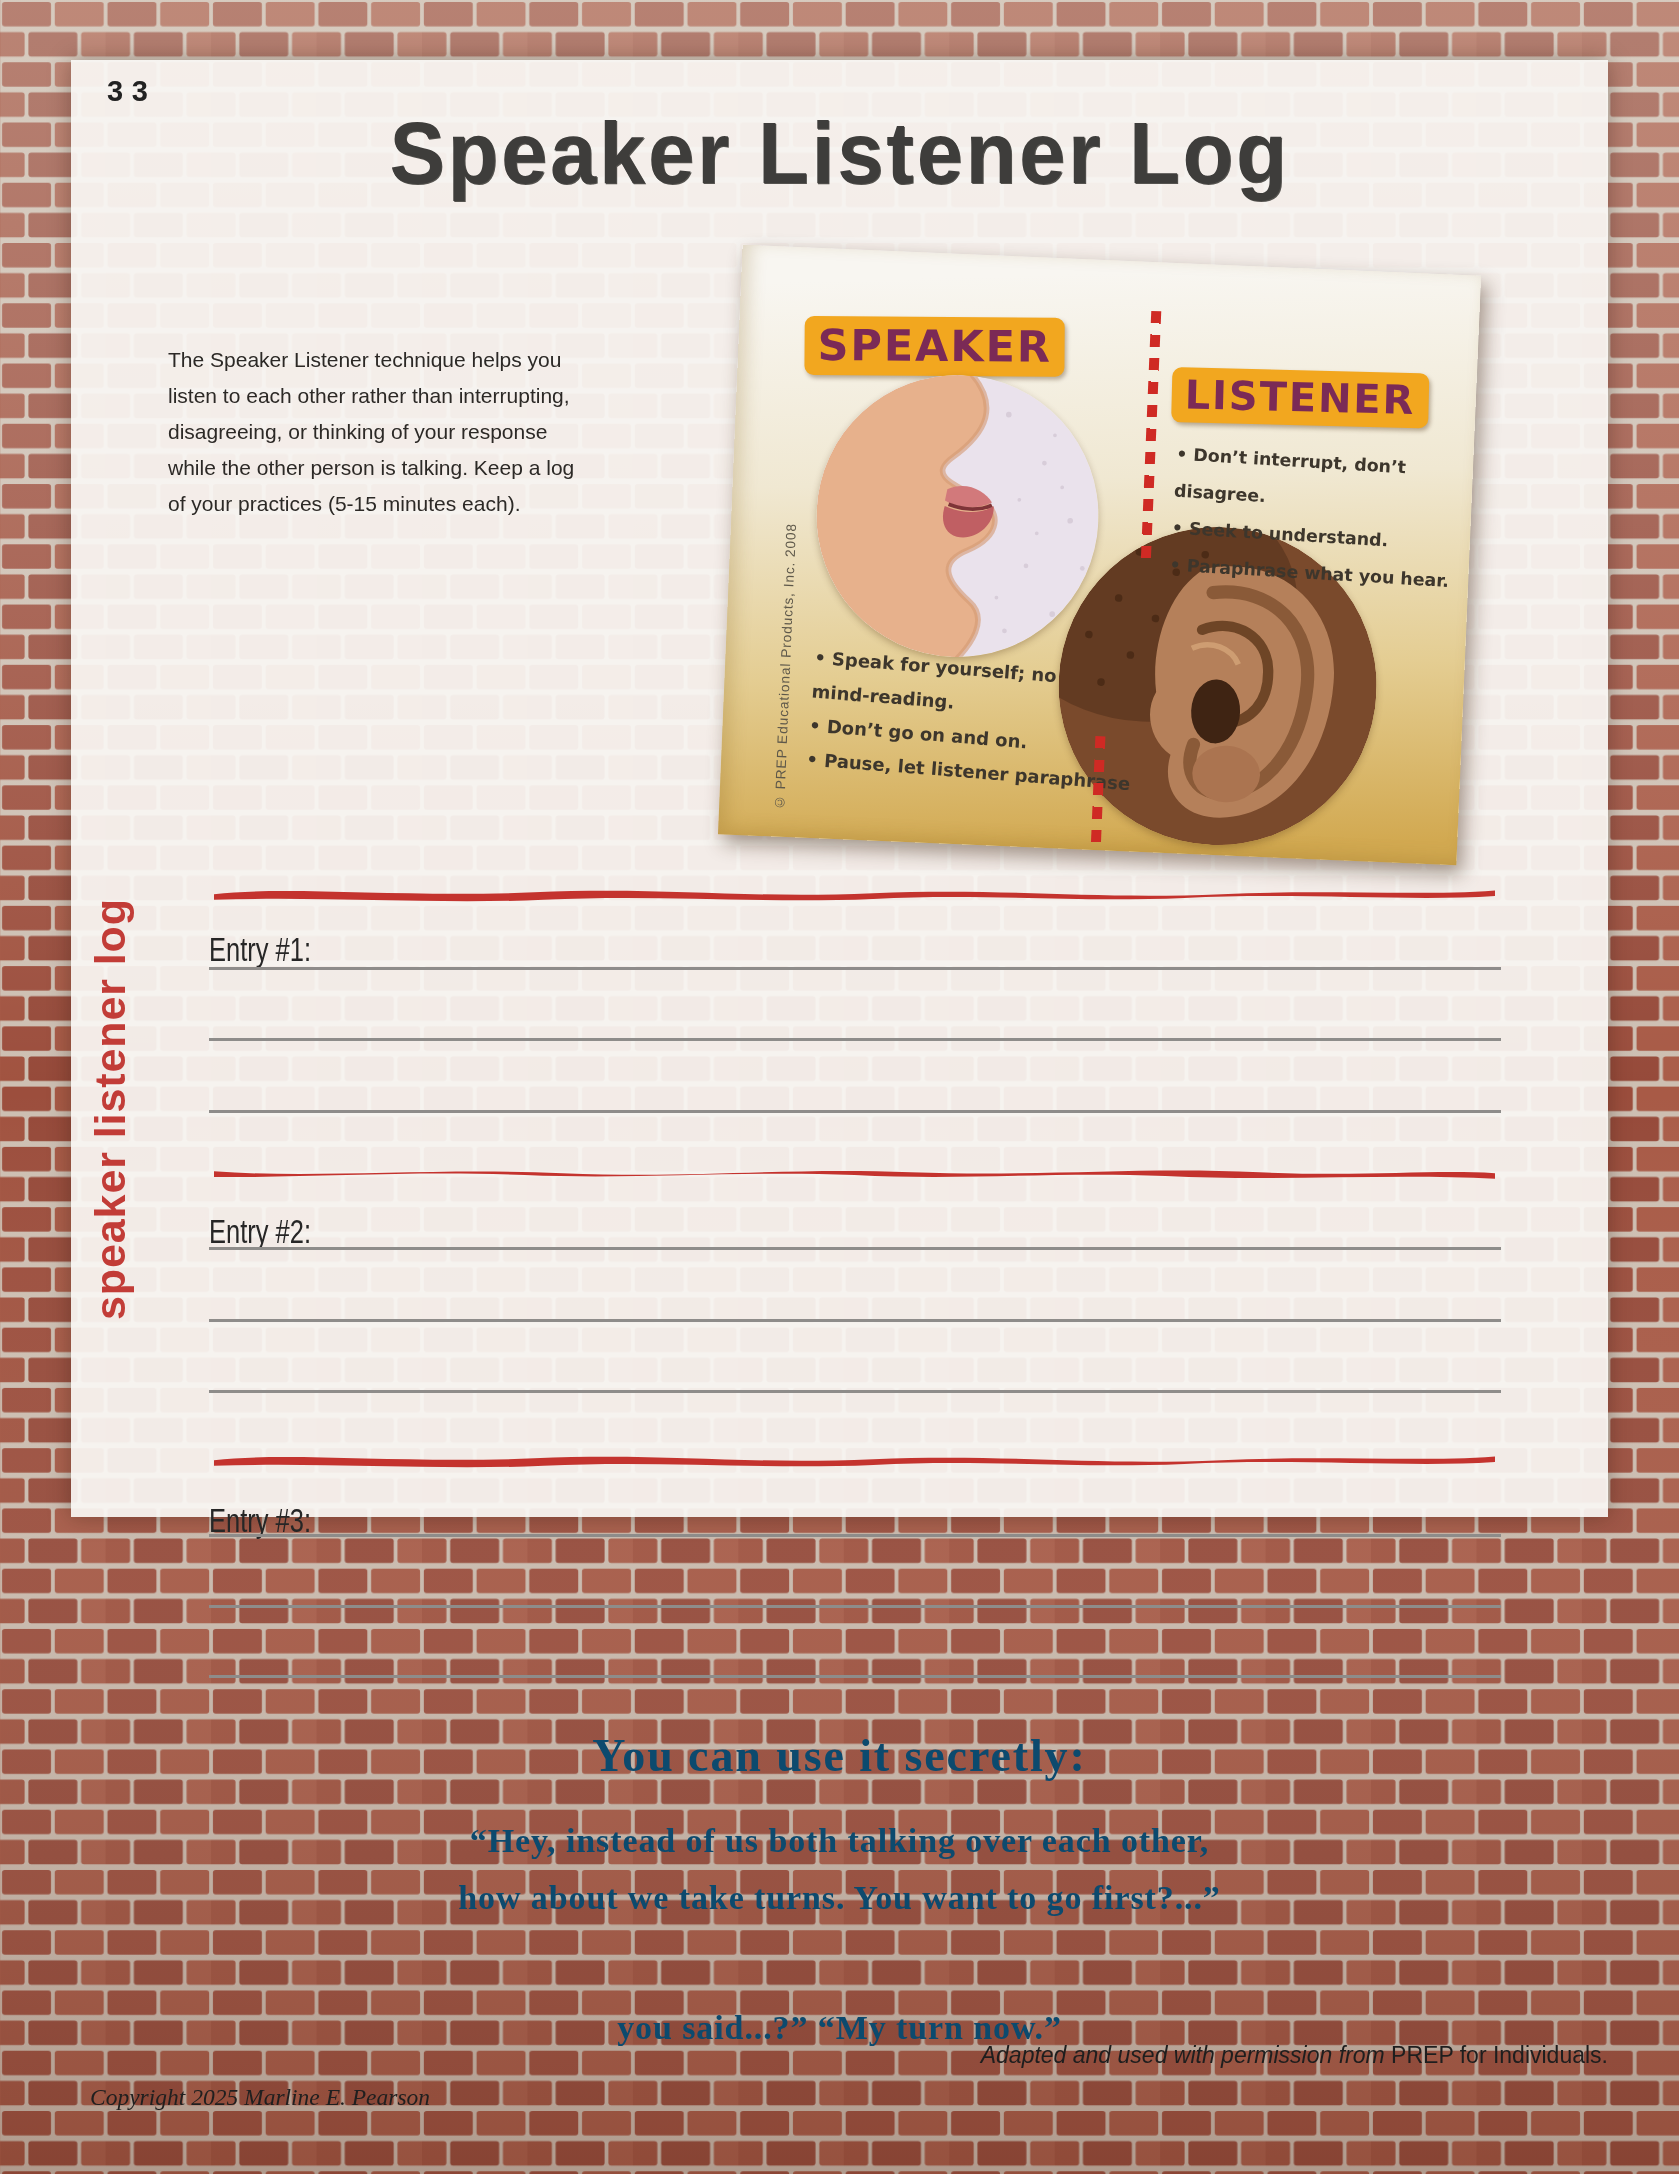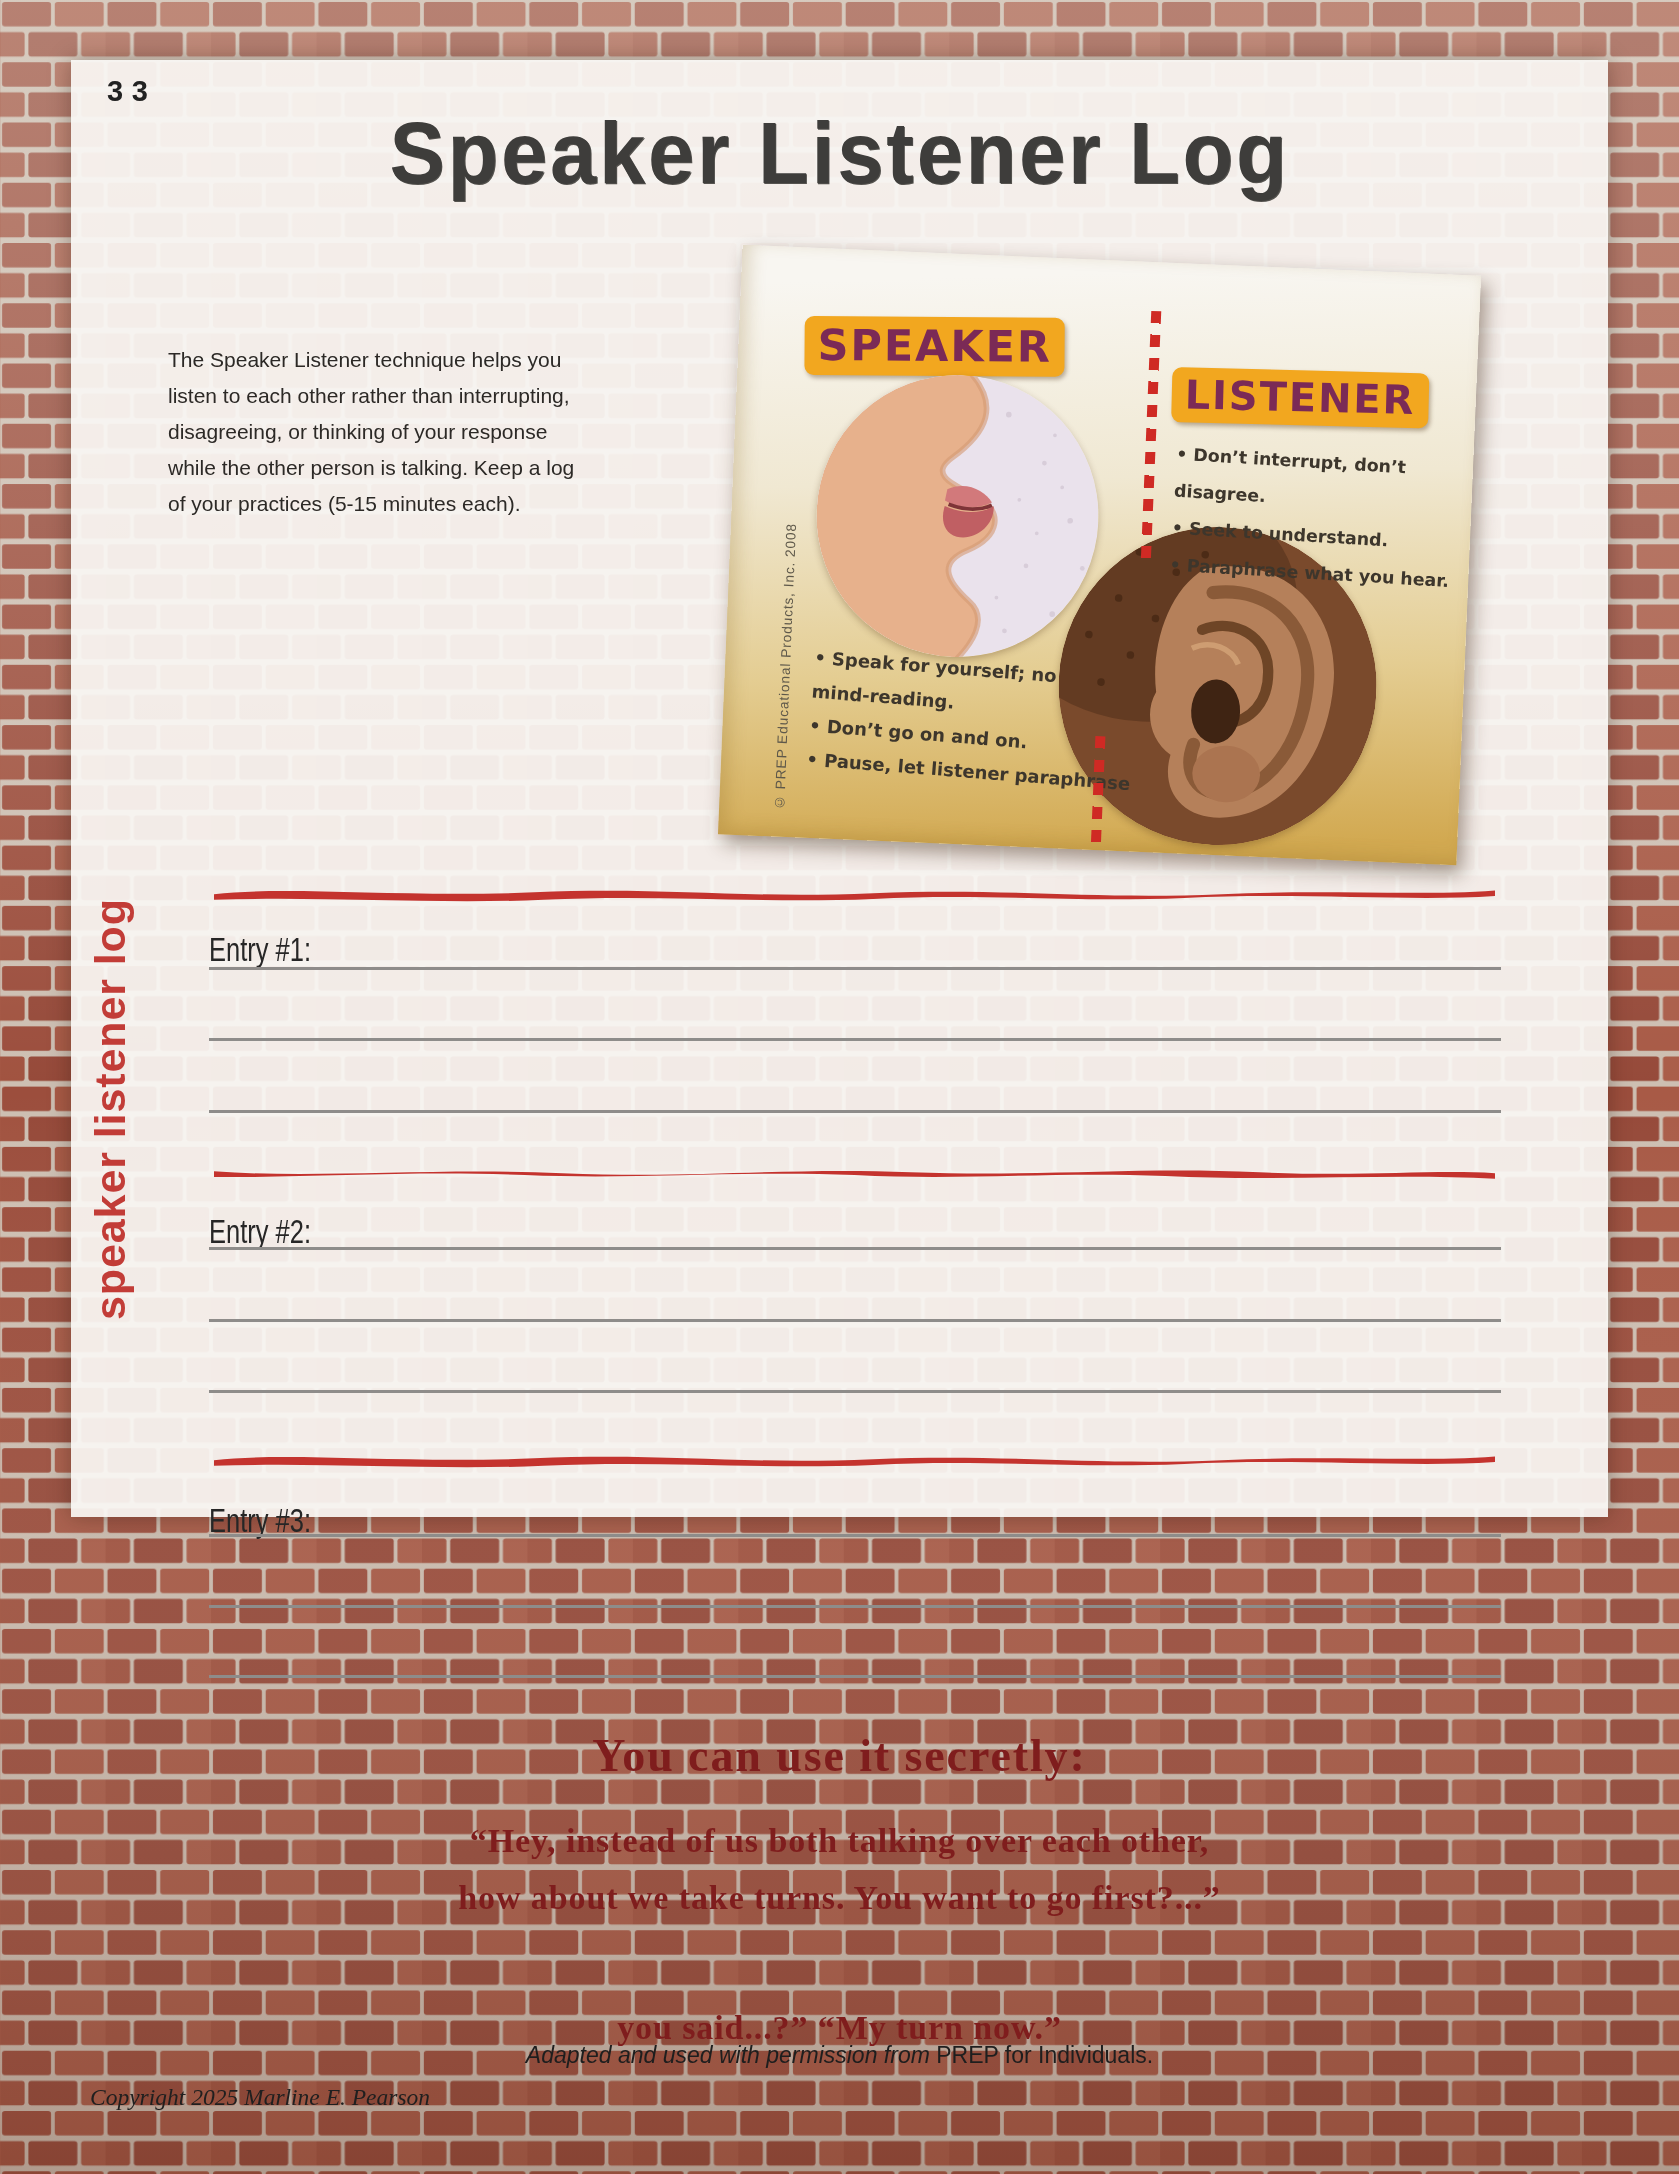--- a/index.html
+++ b/index.html
@@ -78,26 +78,26 @@
   
   .brush{position:absolute;left:143px;width:1281px;height:22.6px;}
   .entry-label{
     position:absolute;left:138px;font-size:30px;color:#262626;
     transform:scaleX(0.85) scaleY(1.08);transform-origin:left top;letter-spacing:0;
   }
   .wline{position:absolute;left:138px;width:1292px;height:2.8px;background:#8e8c8a;}
   
   .hand{
     position:absolute;left:0;width:100%;text-align:center;
-    color:#7f1d1d;font-family:cursive;font-weight:bold;
+    color:#0c4a6e;font-family:cursive;font-weight:bold;
   }
   .hand-heading{top:1669px;font-size:46px;letter-spacing:1.9px;}
   .hand-line{font-size:34px;letter-spacing:0.9px;margin-top:24px;}
   .attribution{
-    position:absolute;left:0;top:1982px;width:100%;text-align:center;
+    position:absolute;left:0;top:1982px;width:100%;text-align:right;
     font-size:23px;color:#1e1e1e;
   }
   .attribution .it{font-style:italic;}
   .copyright{
     position:absolute;left:19px;top:2024px;
     font-family:"Liberation Serif",serif;font-size:23.5px;color:#1f1f1f;font-style:italic;
   }
 </style>
 </head>
 <body>

